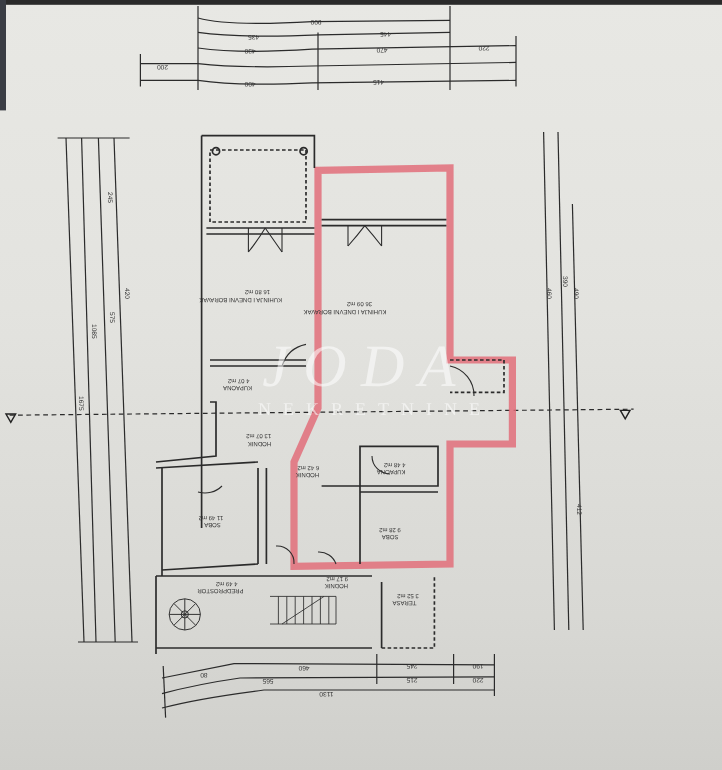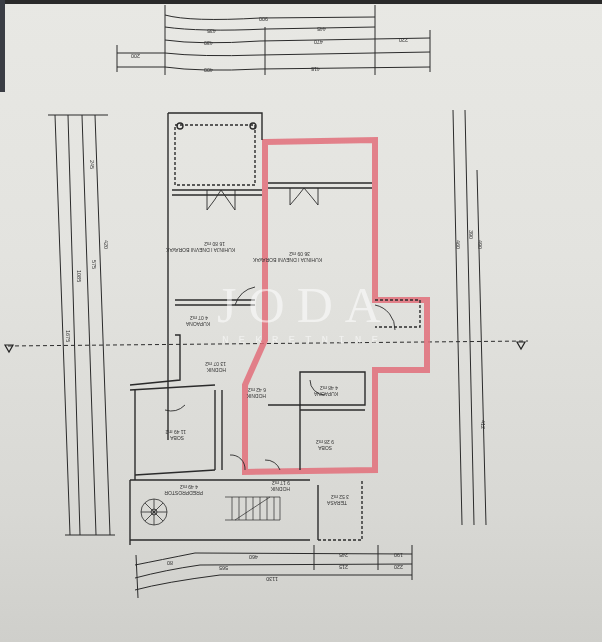--- a/index.html
+++ b/index.html
@@ -4,22 +4,22 @@
 <style>
   html,body{margin:0;padding:0;}
   body{width:602px;height:642px;overflow:hidden;background:#d9d9d6;font-family:"Liberation Sans",sans-serif;}
   .photo{position:relative;width:602px;height:642px;background:linear-gradient(180deg,#e8e8e4 0%,#e3e3df 40%,#d8d8d4 80%,#cfcfcb 100%);}
   .topbar{position:absolute;left:0;top:0;width:602px;height:4px;background:#2a2a2a;}
   .leftstrip{position:absolute;left:0;top:0;width:5px;height:92px;background:#3a3d44;}
   svg{position:absolute;left:0;top:0;}
   .lbl{font-family:"Liberation Sans",sans-serif;font-size:5px;fill:#333;}
   .dim{font-family:"Liberation Sans",sans-serif;font-size:5.5px;fill:#333;}
   .wm{position:absolute;left:215px;top:280px;width:180px;text-align:center;color:rgba(255,255,255,0.55);pointer-events:none;}
-  .wm-main{font-family:"Liberation Serif",serif;font-size:50px;letter-spacing:12px;line-height:50px;}
-  .wm-sub{font-family:Liberation Mono, monospace;font-size:11px;letter-spacing:10px;margin-top:4px;}
+  .wm-main{font-family:"Liberation Serif",serif;font-size:50px;letter-spacing:12px;line-height:50px;font-style:italic;}
+  .wm-sub{font-family:Liberation Serif, serif;font-size:15px;letter-spacing:10px;margin-top:4px;}
 </style>
 </head>
 <body>
 
 <div class="photo">
   <div class="topbar"></div>
   <div class="leftstrip"></div>
 
   <svg width="602" height="642" viewBox="0 0 602 642">
     <g stroke="#2b2b2b" stroke-width="1" fill="none">

